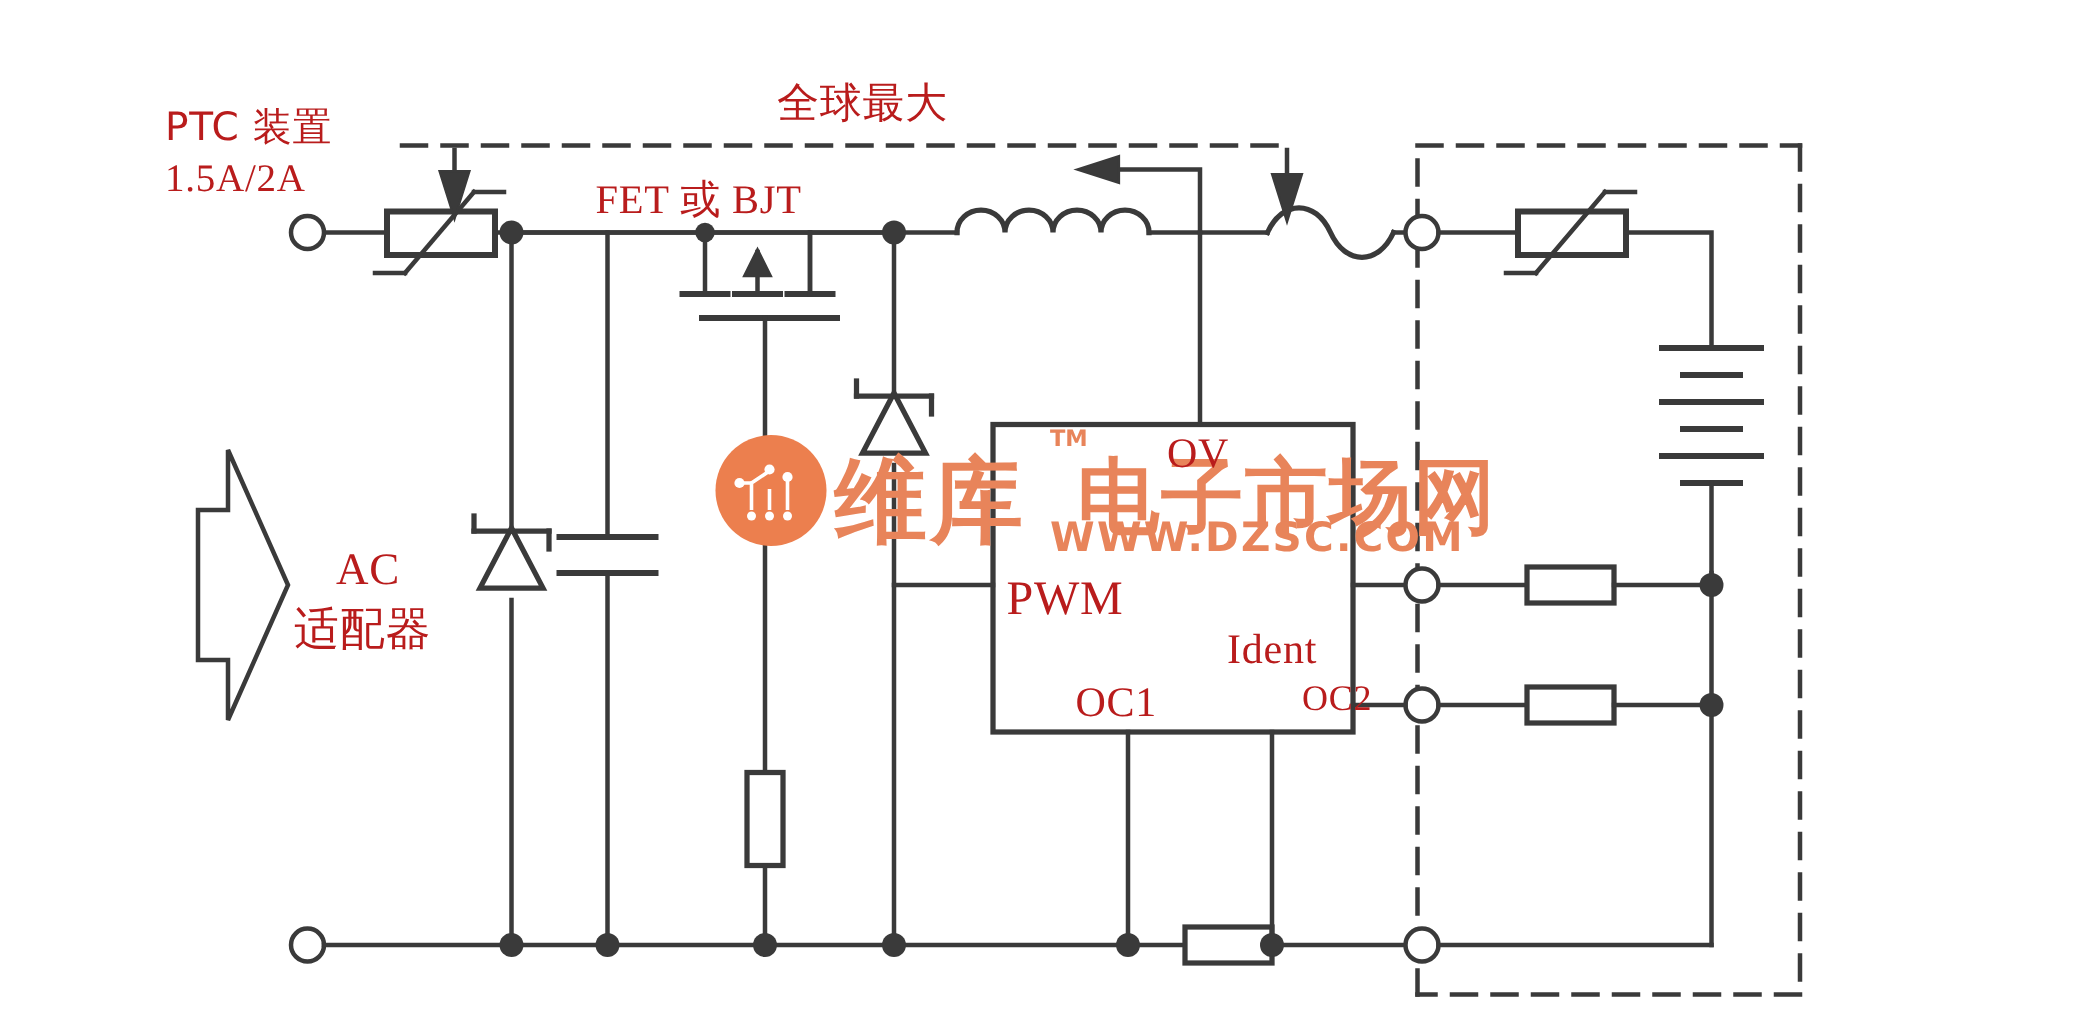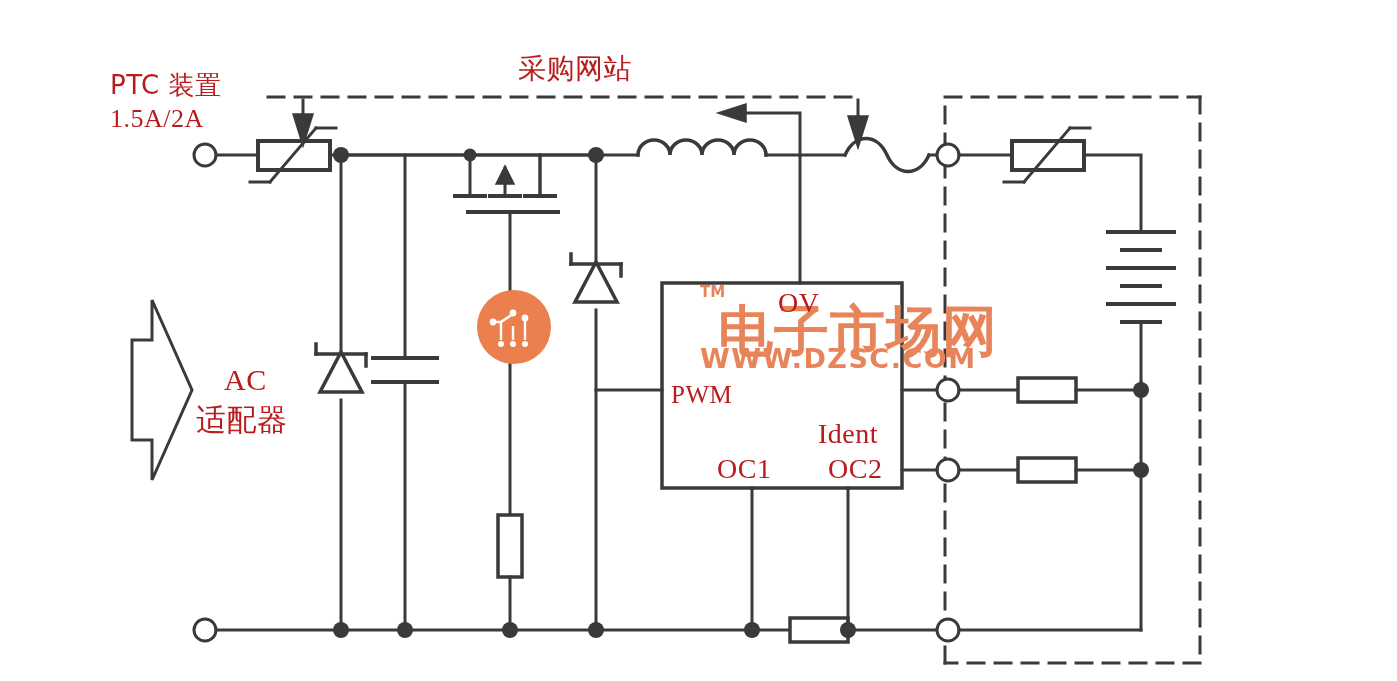--- a/index.html
+++ b/index.html
@@ -267,32 +267,34 @@
     <g fill="#ffffff">
       <circle cx="26" cy="13" r="3.4"></circle>
       <circle cx="38" cy="18" r="3.4"></circle>
       <circle cx="6" cy="22" r="3.4"></circle>
       <circle cx="14" cy="44" r="3"></circle>
       <circle cx="26" cy="44" r="3"></circle>
       <circle cx="38" cy="44" r="3"></circle>
     </g>
   </svg>
 
+  <div class="wm" style="left:556px; top:292px; font-size:62px; letter-spacing:2px;">维库</div>
   <div class="wm" style="left:690px; top:295px; font-size:55px; letter-spacing:1px;margin-left:28px;">电子市场网</div>
   <div class="wm" style="left:700px; top:283px; font-size:15px;">TM</div>
   <div class="wm" style="left:700px; top:343px; font-size:27px; letter-spacing:1.5px;">WWW.DZSC.COM</div>
 
   <div class="lbl lbl-cn" style="left:110px; top:70px; font-size:26px;">PTC 装置</div>
   <div class="lbl" style="left:110px; top:104px; font-size:26px;">1.5A/2A</div>
 
-  <div class="lbl lbl-cn" style="left:518px; top:52px; font-size:28px;">采购网站</div>
-
+  <div class="lbl lbl-cn" style="left:518px; top:52px; font-size:28px;">全球最大</div>
+
+  <div class="lbl" style="left:397px; top:118px; font-size:27px;"><span>FET 或 BJT</span></div>
 
   <div class="lbl" style="left:224px; top:362px; font-size:30px;">AC</div>
   <div class="lbl lbl-cn" style="left:196px; top:402px; font-size:30px;">适配器</div>
 
   <div class="lbl" style="left:778px; top:286px; font-size:28px;">OV</div>
-  <div class="lbl" style="left:671px; top:380px; font-size:25px;">PWM</div>
+  <div class="lbl" style="left:671px; top:380px; font-size:32px;">PWM</div>
   <div class="lbl" style="left:818px; top:380px; font-size:28px;margin-top:37px;">Ident</div>
   <div class="lbl" style="left:717px; top:452px; font-size:28px;">OC1</div>
-  <div class="lbl" style="left:828px; top:452px; font-size:28px;">OC2</div>
+  <div class="lbl" style="left:868px; top:452px; font-size:24px;">OC2</div>
 
 </div>
 
 </body></html>

